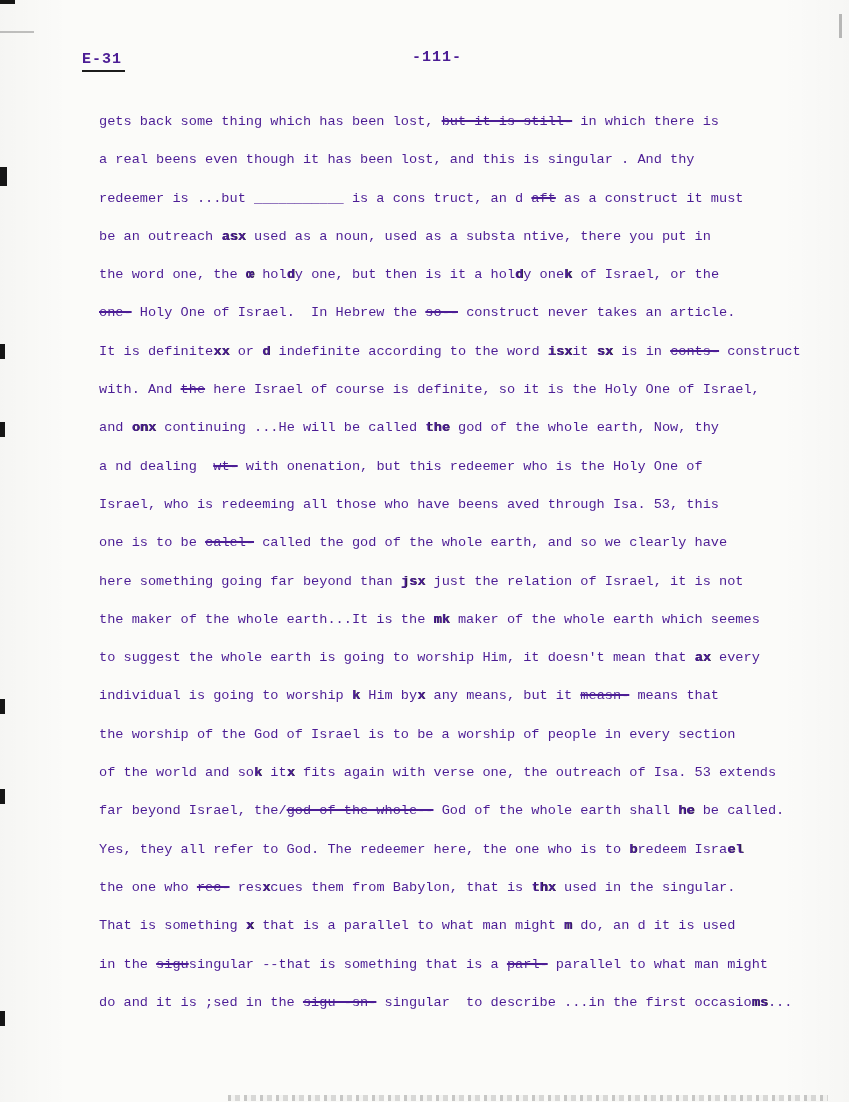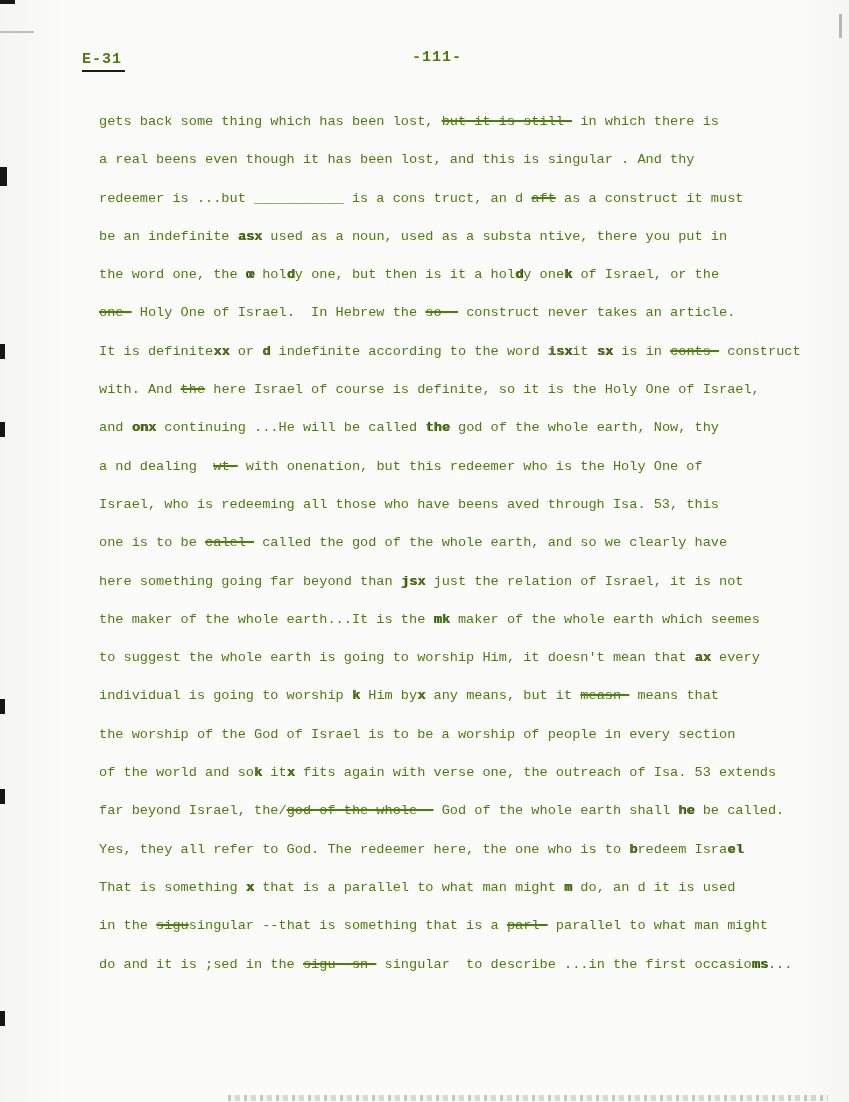--- a/index.html
+++ b/index.html
@@ -2,21 +2,21 @@
 <html><head>
 <meta charset="utf-8">
 <style>
   html,body{margin:0;padding:0;background:#d9d9d6;}
   .page{
     position:relative;
     width:849px;height:1102px;
     background:#fbfbf9;
     overflow:hidden;
     font-family:"Liberation Mono","DejaVu Sans Mono",monospace;
-    color:#4d7c0f;
+    color:#4c1d95;
   }
   
   .page::before{
     content:"";position:absolute;inset:0;pointer-events:none;
     background:linear-gradient(90deg,rgba(0,0,0,0.025),rgba(0,0,0,0) 8%,rgba(0,0,0,0) 92%,rgba(0,0,0,0.02));
   }
   .doc-id{
     position:absolute;left:82px;top:51px;
     font-size:15px;font-weight:700;letter-spacing:1px;
     border-bottom:2px solid #1c1c1c;padding:0 3px 2px 0;
@@ -50,37 +50,38 @@
 
 <div class="page">
 
   <div class="doc-id">E-31</div>
   <div class="page-num">-111-</div>
 
   <div class="body-text" id="body-text">
       <div class="line"><span class="seg n">gets back some thing which has been lost, </span><span class="seg st">but it is still-</span><span class="seg n"> in which there is</span></div>
       <div class="line"><span class="seg n">a real beens even though it has been lost, and this is singular . And thy</span></div>
       <div class="line"><span class="seg n">redeemer is ...but </span><span class="seg blank">___________</span><span class="seg n"> is a cons truct, an d </span><span class="seg st">aft</span><span class="seg n"> as a construct it must</span></div>
-      <div class="line"><span class="seg n">be an indefinite </span><span class="seg ot">asx</span><span class="seg n"> used as a noun, used as a substa ntive, there you put in</span></div>
+      <div class="line"><span class="seg n">be an outreach </span><span class="seg ot">asx</span><span class="seg n"> used as a noun, used as a substa ntive, there you put in</span></div>
       <div class="line"><span class="seg n">the word one, the </span><span class="seg ot">œ</span><span class="seg n"> hol</span><span class="seg ot">d</span><span class="seg n">y one, but then is it a hol</span><span class="seg ot">d</span><span class="seg n">y one</span><span class="seg ot">k</span><span class="seg n"> of Israel, or the</span></div>
       <div class="line"><span class="seg st">one-</span><span class="seg n"> Holy One of Israel.  In Hebrew the </span><span class="seg st">so--</span><span class="seg n"> construct never takes an article.</span></div>
       <div class="line"><span class="seg n">It is definite</span><span class="seg ot">xx</span><span class="seg n"> or </span><span class="seg ot">d</span><span class="seg n"> indefinite according to the word </span><span class="seg ot">isx</span><span class="seg n">it </span><span class="seg ot">sx</span><span class="seg n"> is in </span><span class="seg st">conts-</span><span class="seg n"> construct</span></div>
       <div class="line"><span class="seg n">with. And </span><span class="seg st">the</span><span class="seg n"> here Israel of course is definite, so it is the Holy One of Israel,</span></div>
       <div class="line"><span class="seg n">and </span><span class="seg ot">onx</span><span class="seg n"> continuing ...He will be called </span><span class="seg ot">the</span><span class="seg n"> god of the whole earth, Now, thy</span></div>
       <div class="line"><span class="seg n">a nd dealing  </span><span class="seg st">wt-</span><span class="seg n"> with onenation, but this redeemer who is the Holy One of</span></div>
       <div class="line"><span class="seg n">Israel, who is redeeming all those who have beens aved through Isa. 53, this</span></div>
       <div class="line"><span class="seg n">one is to be </span><span class="seg st">calel-</span><span class="seg n"> called the god of the whole earth, and so we clearly have</span></div>
       <div class="line"><span class="seg n">here something going far beyond than </span><span class="seg ot">jsx</span><span class="seg n"> just the relation of Israel, it is not</span></div>
       <div class="line"><span class="seg n">the maker of the whole earth...It is the </span><span class="seg ot">mk</span><span class="seg n"> maker of the whole earth which seemes</span></div>
       <div class="line"><span class="seg n">to suggest the whole earth is going to worship Him, it doesn't mean that </span><span class="seg ot">ax</span><span class="seg n"> every</span></div>
       <div class="line"><span class="seg n">individual is going to worship </span><span class="seg ot">k</span><span class="seg n"> Him by</span><span class="seg ot">x</span><span class="seg n"> any means, but it </span><span class="seg st">measn-</span><span class="seg n"> means that</span></div>
       <div class="line"><span class="seg n">the worship of the God of Israel is to be a worship of people in every section</span></div>
       <div class="line"><span class="seg n">of the world and so</span><span class="seg ot">k</span><span class="seg n"> it</span><span class="seg ot">x</span><span class="seg n"> fits again with verse one, the outreach of Isa. 53 extends</span></div>
       <div class="line"><span class="seg n">far beyond Israel, the/</span><span class="seg st">god of the whole--</span><span class="seg n"> God of the whole earth shall </span><span class="seg ot">he</span><span class="seg n"> be called.</span></div>
       <div class="line"><span class="seg n">Yes, they all refer to God. The redeemer here, the one who is to </span><span class="seg ot">b</span><span class="seg n">redeem Isra</span><span class="seg ot">el</span></div>
+      <div class="line"><span class="seg n">the one who </span><span class="seg st">rec-</span><span class="seg n"> res</span><span class="seg ot">x</span><span class="seg n">cues them from Babylon, that is </span><span class="seg ot">thx</span><span class="seg n"> used in the singular.</span></div>
       <div class="line"><span class="seg n">That is something </span><span class="seg ot">x</span><span class="seg n"> that is a parallel to what man might </span><span class="seg ot">m</span><span class="seg n"> do, an d it is used</span></div>
       <div class="line"><span class="seg n">in the </span><span class="seg st">sigu</span><span class="seg n">singular --that is something that is a </span><span class="seg st">parl-</span><span class="seg n"> parallel to what man might</span></div>
       <div class="line"><span class="seg n">do and it is ;sed in the </span><span class="seg st">sigu -sn-</span><span class="seg n"> singular  to describe ...in the first occasio</span><span class="seg ot">ms</span><span class="seg n">...</span></div>
     </div>
 
   <div class="mark" style="left:0;top:0;width:15px;height:4px;"></div>
   <div class="mark soft" style="left:0;top:31px;width:34px;height:2px;opacity:.45;"></div>
   <div class="mark" style="left:0;top:167px;width:7px;height:19px;"></div>
   <div class="mark" style="left:0;top:344px;width:5px;height:15px;"></div>
   <div class="mark" style="left:0;top:422px;width:5px;height:15px;"></div>

